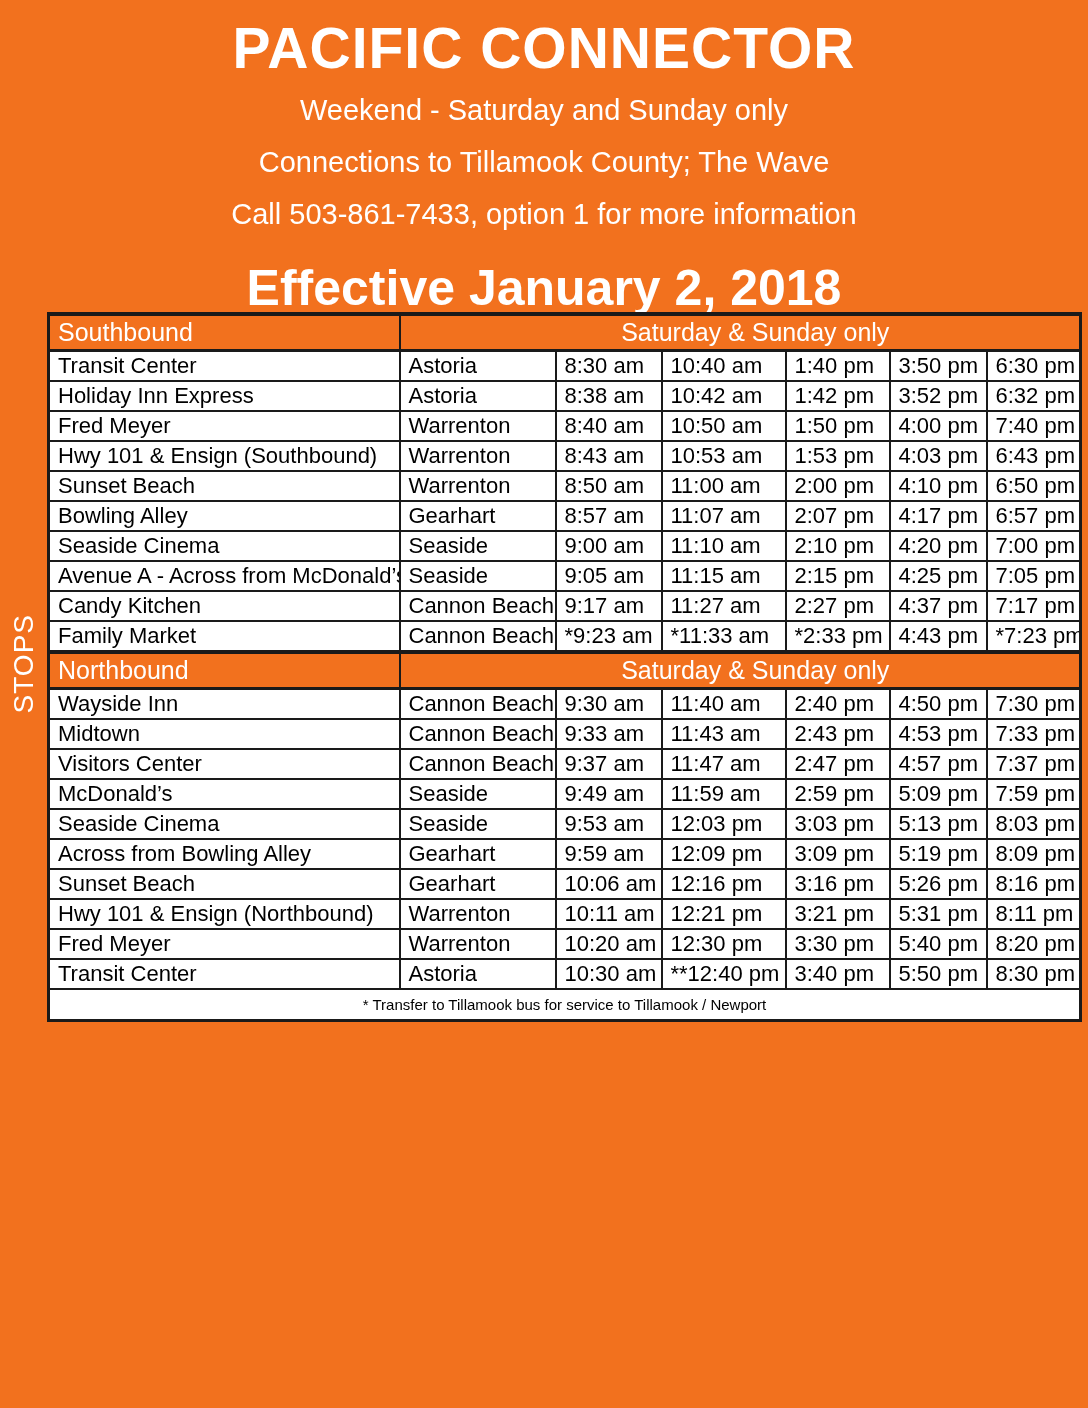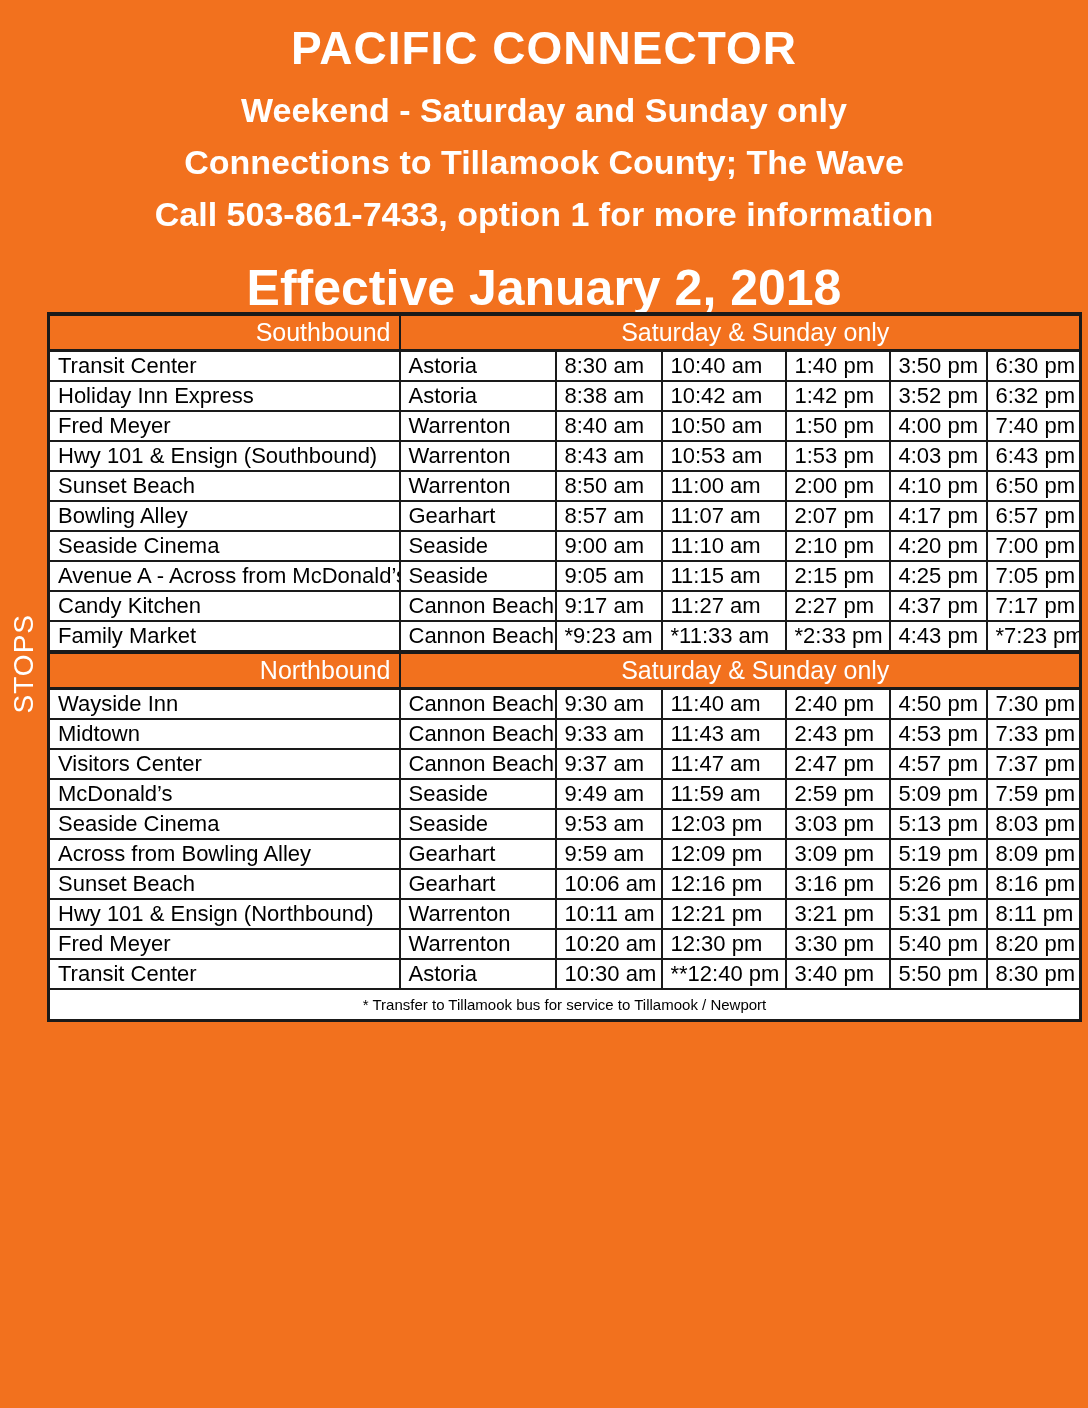--- a/index.html
+++ b/index.html
@@ -20,28 +20,28 @@
     height: 1408px;
     background: var(--orange);
     overflow: hidden;
   }
   .header {
     text-align: center;
     color: var(--white);
     padding-top: 12px;
   }
   .title {
-    font-size: 46px;
+    font-size: 57px;
     font-weight: 700;
     line-height: 72px;
     letter-spacing: 1px;
   }
   .sub {
-    font-size: 34px;
-    font-weight: 700;
+    font-size: 29px;
+    font-weight: 400;
     line-height: 52px;
   }
   .effective {
     font-size: 50px;
     font-weight: 700;
     line-height: 64px;
     margin-top: 16px;
   }
   .stops-label {
     position: absolute;
@@ -71,21 +71,21 @@
     overflow: hidden;
     white-space: nowrap;
   }
   tr.section-row th {
     background: var(--orange);
     color: var(--white);
     font-weight: 400;
     font-size: 25px;
     height: 33px;
     padding: 2px 8px;
-    text-align: right;
+    text-align: left;
     border-top-width: 4px;
     border-bottom-width: 3px;
   }
   tr.section-row th.days {
     text-align: center;
     padding-left: 39px;
   }
   tr.data-row td {
     background: var(--white);
     color: var(--black);

